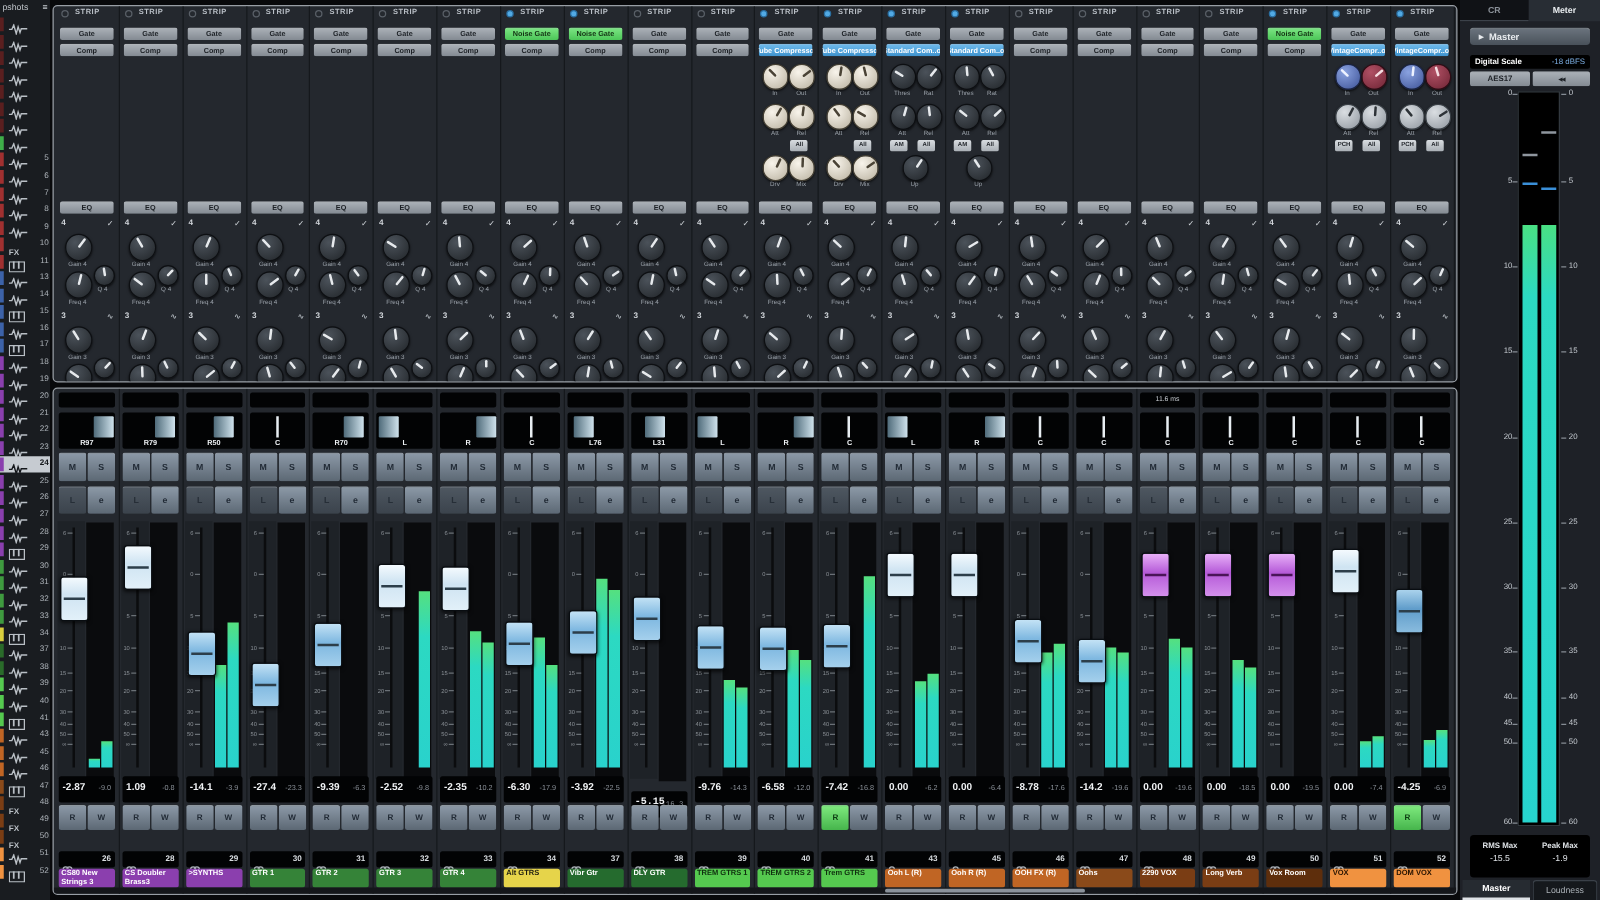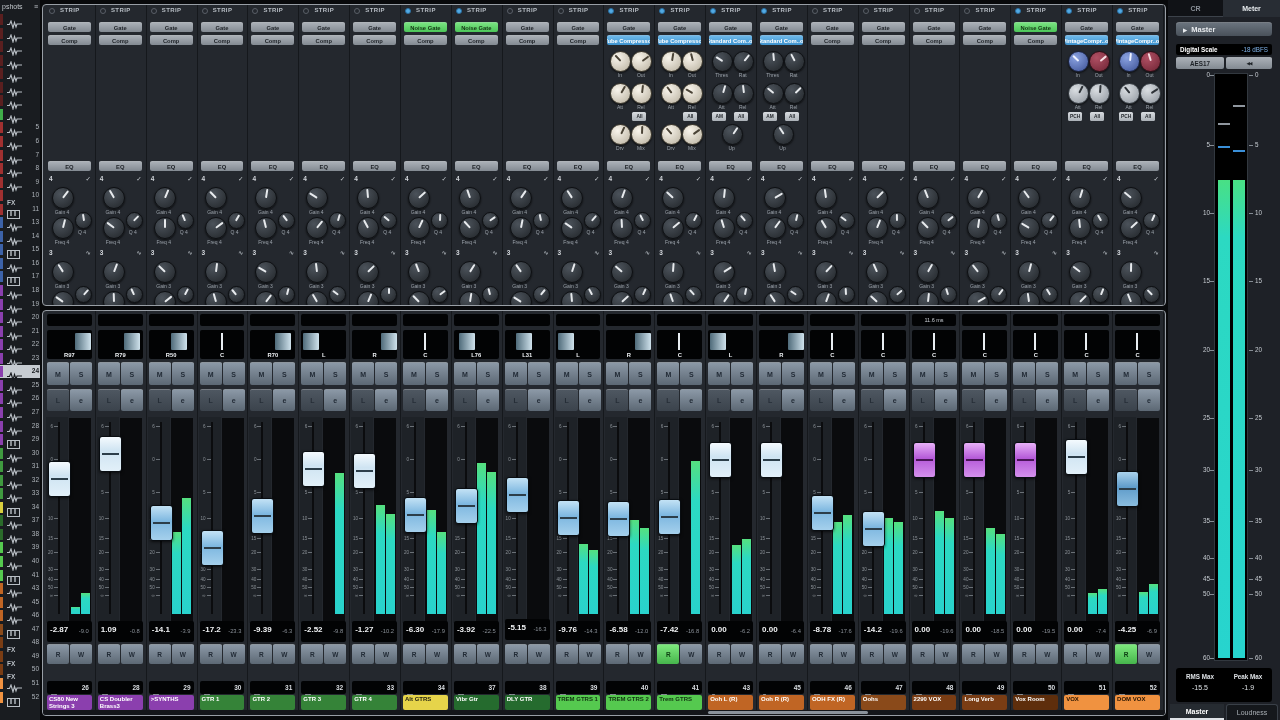--- a/index.html
+++ b/index.html
@@ -1604,21 +1604,21 @@
         <div class="ticklbl" style="left:0px;top:255.5px;">30</div>
         <div class="tick" style="left:9px;top:268px;"></div>
         <div class="ticklbl" style="left:0px;top:265.5px;">40</div>
         <div class="tick" style="left:9px;top:276px;"></div>
         <div class="ticklbl" style="left:0px;top:273.5px;">50</div>
         <div class="tick" style="left:9px;top:284px;"></div>
         <div class="ticklbl" style="left:0px;top:281.5px;">∞</div>
         <div class="mwell" style="top:107px;height:207px;"></div>
         <div class="cap cap-med" style="top:219px;"></div>
         <div class="cellblk" style="top:310px;height:21px;">
-    <span class="dbval">-17.2</span>
+    <span class="dbval">-27.4</span>
     <span class="dbpeak">-23.3</span>
         </div>
         <div class="sqbtn" style="left:2px;top:333px;width:22px;height:20px;font-size:6.5px;">R</div>
         <div class="sqbtn" style="left:25px;top:333px;width:22px;height:20px;font-size:6.5px;">W</div>
         <div class="cellblk" style="top:370px;height:13px;">
     <span style="position:absolute;left:3px;top:3.5px;">
       <span class="ring"></span><span class="ring" style="margin-left:-2px;"></span></span>
     <span class="numtxt">30</span>
         </div>
         <div class="cellblk" style="top:384px;height:15px;background:#358338;">
@@ -1756,21 +1756,21 @@
         <div class="tick" style="left:9px;top:276px;"></div>
         <div class="ticklbl" style="left:0px;top:273.5px;">50</div>
         <div class="tick" style="left:9px;top:284px;"></div>
         <div class="ticklbl" style="left:0px;top:281.5px;">∞</div>
         <div class="mwell" style="top:107px;height:207px;">
           <div class="mbar" style="left:1.5px;top:87px;height:109px;"></div>
           <div class="mbar" style="left:11.5px;top:96px;height:100px;"></div>
         </div>
         <div class="cap cap-pale" style="top:142px;"></div>
         <div class="cellblk" style="top:310px;height:21px;">
-    <span class="dbval">-1.27</span>
+    <span class="dbval">-2.35</span>
     <span class="dbpeak">-10.2</span>
         </div>
         <div class="sqbtn" style="left:2px;top:333px;width:22px;height:20px;font-size:6.5px;">R</div>
         <div class="sqbtn" style="left:25px;top:333px;width:22px;height:20px;font-size:6.5px;">W</div>
         <div class="cellblk" style="top:370px;height:13px;">
     <span style="position:absolute;left:3px;top:3.5px;">
       <span class="ring"></span><span class="ring" style="margin-left:-2px;"></span></span>
     <span class="numtxt">33</span>
         </div>
         <div class="cellblk" style="top:384px;height:15px;background:#358338;">
@@ -1908,21 +1908,21 @@
         <div class="tick" style="left:9px;top:258px;"></div>
         <div class="ticklbl" style="left:0px;top:255.5px;">30</div>
         <div class="tick" style="left:9px;top:268px;"></div>
         <div class="ticklbl" style="left:0px;top:265.5px;">40</div>
         <div class="tick" style="left:9px;top:276px;"></div>
         <div class="ticklbl" style="left:0px;top:273.5px;">50</div>
         <div class="tick" style="left:9px;top:284px;"></div>
         <div class="ticklbl" style="left:0px;top:281.5px;">∞</div>
         <div class="mwell" style="top:107px;height:207px;"></div>
         <div class="cap cap-med" style="top:166px;"></div>
-        <div class="cellblk" style="top:308px;height:21px;">
+        <div class="cellblk" style="top:322px;height:21px;font-family:Liberation Mono, monospace;">
     <span class="dbval">-5.15</span>
     <span class="dbpeak">-16.3</span>
         </div>
         <div class="sqbtn" style="left:2px;top:333px;width:22px;height:20px;font-size:6.5px;">R</div>
         <div class="sqbtn" style="left:25px;top:333px;width:22px;height:20px;font-size:6.5px;">W</div>
         <div class="cellblk" style="top:370px;height:13px;">
     <span style="position:absolute;left:3px;top:3.5px;">
       <span class="ring"></span><span class="ring" style="margin-left:-2px;"></span></span>
     <span class="numtxt">38</span>
         </div>

